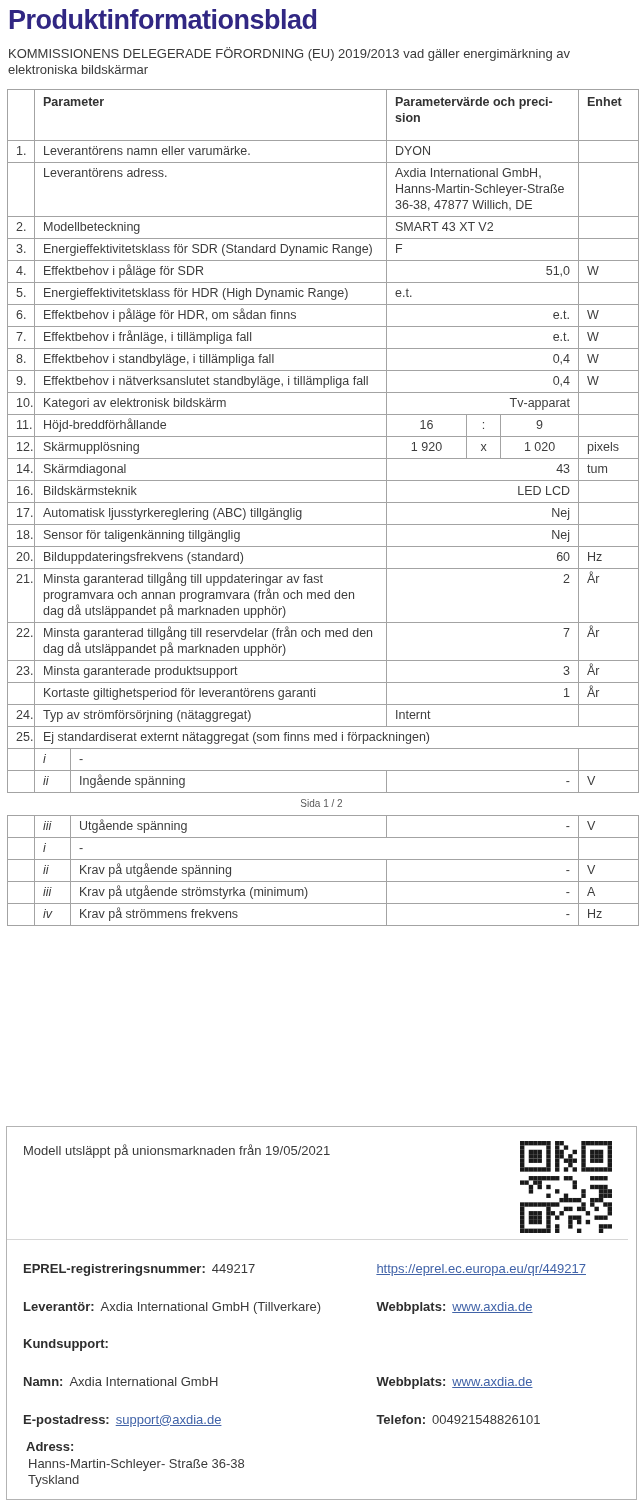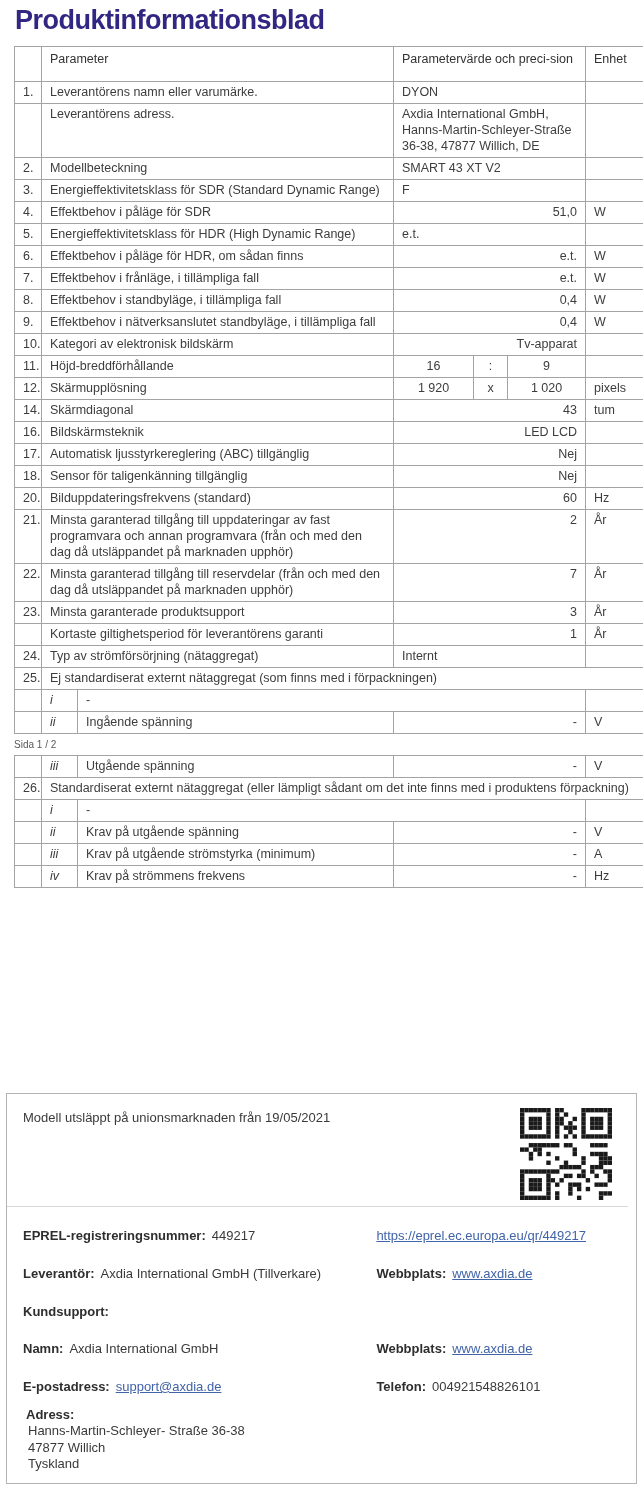--- a/index.html
+++ b/index.html
@@ -9,50 +9,50 @@
     --text-color:#3d3d3d;
   }
   *{box-sizing:border-box;}
   html,body{margin:0;padding:0;}
   body{
     width:643px;height:1500px;overflow:hidden;position:relative;
     background:#ffffff;color:var(--text-color);
     font-family:"Liberation Sans","DejaVu Sans",sans-serif;
     font-size:12.5px;line-height:1.28;
   }
-  .page{padding:4px 6px 0 14px;}
+  .page{padding:4px 6px 0 7px;}
   h1.doc-title{
     margin:2px 0 10px 1px;font-size:27px;line-height:1.1;
     color:var(--title-color);font-weight:bold;letter-spacing:-0.5px;
   }
   .doc-subtitle{max-width:600px;font-size:13px;color:#3a3a3a;margin:0 0 10px 1px;}
   table.param-table{
     width:631px;border-collapse:collapse;table-layout:fixed;
   }
   table.param-table th,table.param-table td{
     border:1px solid var(--border-color);
     padding:2px 8px 3px;vertical-align:top;
     overflow:hidden;
   }
   table.param-table th{
-    text-align:left;font-weight:normal;color:#333;padding-top:4px;padding-bottom:14px;
+    text-align:left;font-weight:bold;color:#333;padding-top:4px;padding-bottom:14px;
   }
   td.c-num{text-align:center;padding-left:2px;padding-right:2px;}
   td.c-roman{font-style:italic;padding-left:10px;}
   td.c-val-right{text-align:right;}
   td.c-val-left{text-align:left;}
   td.c-center{text-align:center;}
   td.c-unit{padding-left:6px;}
   .page-indicator{
-    width:631px;text-align:left;font-size:10px;color:#595959;
+    width:631px;text-align:center;font-size:10px;color:#595959;
     margin:5px 0 4px 0;padding-right:2px;
   }
   .table2{margin-top:2px;}
   .footer-box{
-    position:absolute;left:6px;right:6px;bottom:16px;
+    position:absolute;left:6px;right:6px;bottom:0;
     border:1px solid #b3b3b3;background:#fff;
     padding:12px 24px 10px 16px;font-size:13px;color:#3a3a3a;
   }
   .footer-top{display:flex;justify-content:space-between;align-items:flex-start;min-height:96px;}
   .released-text{padding-top:4px;}
   .footer-divider{border:none;border-top:1px solid #d6d6d6;margin:4px -16px 12px -16px;}
   .f-row{display:flex;margin-bottom:11px;margin-top:21px;}
   .f-left{flex:0 0 60%;}
   .f-right{flex:1;}
   .lbl{font-weight:bold;color:#2e2e2e;margin-right:6px;}
@@ -60,20 +60,21 @@
   .address-block{margin-top:2px;padding-left:3px;}
   .address-line{padding-left:2px;}
   .qr{flex:0 0 auto;margin-top:2px;}
 </style>
 </head>
 <body>
 
 <div class="page">
 
   <h1 class="doc-title">Produktinformationsblad</h1>
+  <p class="doc-subtitle">KOMMISSIONENS DELEGERADE FÖRORDNING (EU) 2019/2013 vad gäller energimärkning av elektroniska bildskärmar</p>
 
   <table class="param-table">
     <colgroup>
       <col style="width:27px">
         <col style="width:36px">
         <col style="width:316px">
       <col style="width:80px">
         <col style="width:34px">
         <col style="width:78px">
         <col style="width:60px">
@@ -261,24 +262,20 @@
         <col style="width:78px">
         <col style="width:60px">
     </colgroup>
     <tbody id="tbody2">
         <tr>
           <td class="c-num"></td>
           <td class="c-roman">iii</td>
           <td>Utgående spänning</td>
           <td class="c-val-right" colspan="3">-</td>
           <td class="c-unit">V</td>
-        </tr>
-        <tr>
-          <td class="c-num">26.</td>
-          <td class="c-section" colspan="6">Standardiserat externt nätaggregat (eller lämpligt sådant om det inte finns med i produktens förpackning)</td>
         </tr>
         <tr>
           <td class="c-num"></td>
           <td class="c-roman">i</td>
           <td colspan="4">-</td>
           <td class="c-unit"></td>
         </tr>
         <tr>
           <td class="c-num"></td>
           <td class="c-roman">ii</td>
@@ -548,16 +545,15 @@
       <span class="lbl">E-postadress:</span><a href="#" class="link">support@axdia.de</a>
     </div>
     <div class="f-right">
       <span class="lbl">Telefon:</span><span>004921548826101</span>
     </div>
   </div>
 
   <div class="address-block">
     <div><span class="lbl">Adress:</span></div>
     <div class="address-line">Hanns-Martin-Schleyer- Straße 36-38</div>
-    <div class="address-line">47877 Willich</div>
     <div class="address-line">Tyskland</div>
   </div>
 </div>
 
 </body></html>

